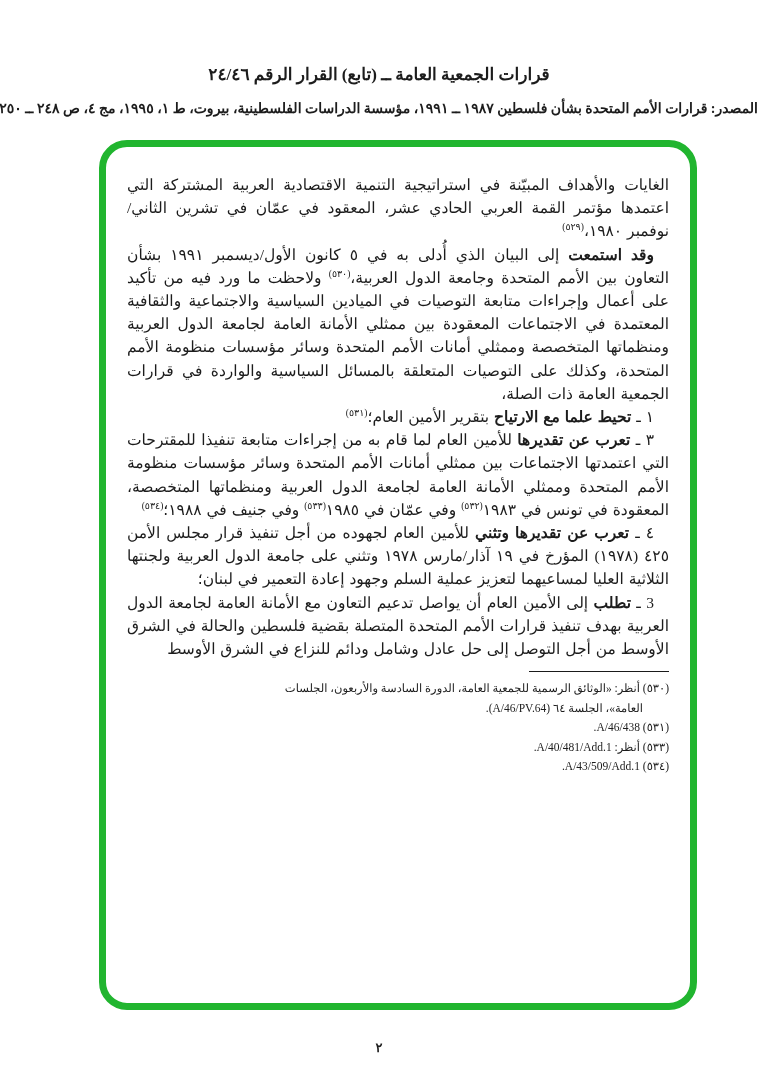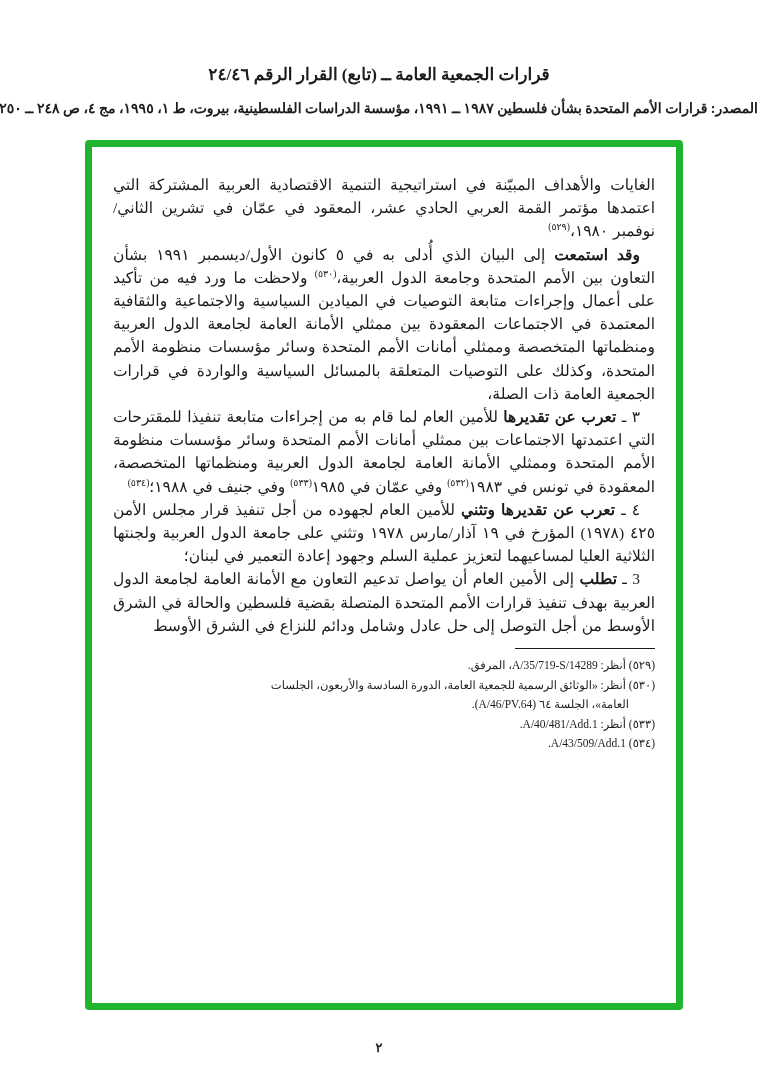--- a/index.html
+++ b/index.html
@@ -26,24 +26,24 @@
   }
   .source {
     position: absolute; top: 100px; left: 0; right: 0;
     text-align: right;
     direction: rtl;
     font-size: 14px; font-weight: 700;
     white-space: nowrap;
   }
   .gbox {
     position: absolute;
-    left: 85px; top: 140px;
+    left: 99px; top: 140px;
     width: 598px; height: 870px;
     border: 7px solid #21b52f;
-    border-radius: 4px;
+    border-radius: 28px;
     padding: 26px 21px 8px 21px;
     direction: rtl;
     overflow: hidden;
     background: #ffffff;
   }
   .body-text p.para {
     margin: 0;
     font-size: 15.5px;
     line-height: 23.2px;
     text-align: justify;
@@ -85,28 +85,29 @@
 <div class="page" style="color: rgb(28, 28, 28);">
 
   <div class="title">قرارات الجمعية العامة ــ (تابع) القرار الرقم ٢٤/٤٦</div>
 
   <div class="source">المصدر: قرارات الأمم المتحدة بشأن فلسطين ١٩٨٧ ــ ١٩٩١، مؤسسة الدراسات الفلسطينية، بيروت، ط ١، ١٩٩٥، مج ٤، ص ٢٤٨ ــ ٢٥٠.</div>
 
   <div class="gbox" style="border-color: rgb(33, 181, 47);">
     <div class="body-text" id="paragraphs">
         <p class="para"><span>الغايات والأهداف المبيّنة في استراتيجية التنمية الاقتصادية العربية المشتركة التي اعتمدها مؤتمر القمة العربي الحادي عشر، المعقود في عمّان في تشرين الثاني/نوفمبر ١٩٨٠،</span><sup class="fnref">(٥٢٩)</sup></p>
         <p class="para indent"><span class="b">وقد استمعت</span><span> إلى البيان الذي أُدلى به في ٥ كانون الأول/ديسمبر ١٩٩١ بشأن التعاون بين الأمم المتحدة وجامعة الدول العربية،</span><sup class="fnref">(٥٣٠)</sup><span> ولاحظت ما ورد فيه من تأكيد على أعمال وإجراءات متابعة التوصيات في الميادين السياسية والاجتماعية والثقافية المعتمدة في الاجتماعات المعقودة بين ممثلي الأمانة العامة لجامعة الدول العربية ومنظماتها المتخصصة وممثلي أمانات الأمم المتحدة وسائر مؤسسات منظومة الأمم المتحدة، وكذلك على التوصيات المتعلقة بالمسائل السياسية والواردة في قرارات الجمعية العامة ذات الصلة،</span></p>
+        <p class="para indent"><span>١ ـ </span><span class="b">تحيط علما مع الارتياح</span><span> بتقرير الأمين العام؛</span><sup class="fnref">(٥٣١)</sup></p>
         <p class="para indent"><span>٣ ـ </span><span class="b">تعرب عن تقديرها</span><span> للأمين العام لما قام به من إجراءات متابعة تنفيذا للمقترحات التي اعتمدتها الاجتماعات بين ممثلي أمانات الأمم المتحدة وسائر مؤسسات منظومة الأمم المتحدة وممثلي الأمانة العامة لجامعة الدول العربية ومنظماتها المتخصصة، المعقودة في تونس في ١٩٨٣</span><sup class="fnref">(٥٣٢)</sup><span> وفي عمّان في ١٩٨٥</span><sup class="fnref">(٥٣٣)</sup><span> وفي جنيف في ١٩٨٨؛</span><sup class="fnref">(٥٣٤)</sup></p>
         <p class="para indent"><span>٤ ـ </span><span class="b">تعرب عن تقديرها وتثني</span><span> للأمين العام لجهوده من أجل تنفيذ قرار مجلس الأمن ٤٢٥ (١٩٧٨) المؤرخ في ١٩ آذار/مارس ١٩٧٨ وتثني على جامعة الدول العربية ولجنتها الثلاثية العليا لمساعيهما لتعزيز عملية السلم وجهود إعادة التعمير في لبنان؛</span></p>
         <p class="para indent"><span>3 ـ </span><span class="b">تطلب</span><span> إلى الأمين العام أن يواصل تدعيم التعاون مع الأمانة العامة لجامعة الدول العربية بهدف تنفيذ قرارات الأمم المتحدة المتصلة بقضية فلسطين والحالة في الشرق الأوسط من أجل التوصل إلى حل عادل وشامل ودائم للنزاع في الشرق الأوسط</span></p>
       </div>
     <div class="fn-sep"></div>
     <div class="footnotes" id="footnotes">
-        <p class="fn"><span>(٥٢٩) أنظر: </span><span>A/35/719-S/14289</span><span>، المرفق.</span></p>
         <p class="fn"><span>(٥٣٠) أنظر: «الوثائق الرسمية للجمعية العامة، الدورة السادسة والأربعون، الجلسات العامة»، الجلسة ٦٤ (</span><span>A/46/PV.64</span><span>).</span></p>
+        <p class="fn"><span>(٥٣١) </span><span>A/46/438.</span></p>
         <p class="fn"><span>(٥٣٣) أنظر: </span><span>A/40/481/Add.1</span><span>.</span></p>
         <p class="fn"><span>(٥٣٤) </span><span>A/43/509/Add.1.</span></p>
       </div>
   </div>
 
   <div class="pagenum">٢</div>
 
 </div>
 
 </body></html>

